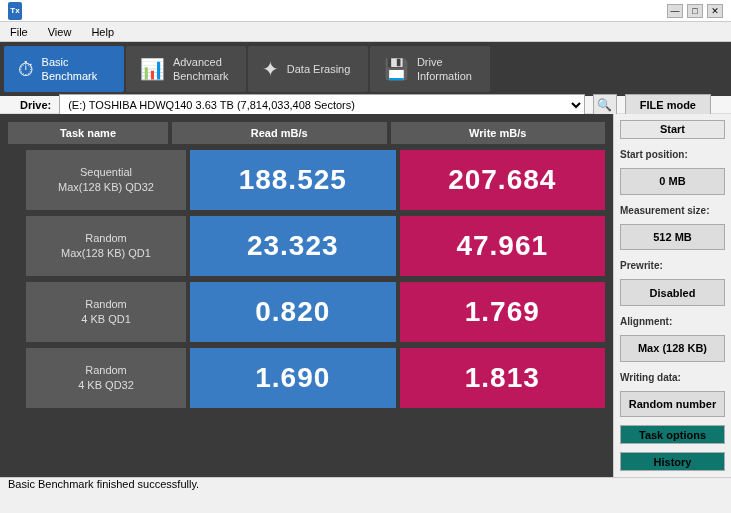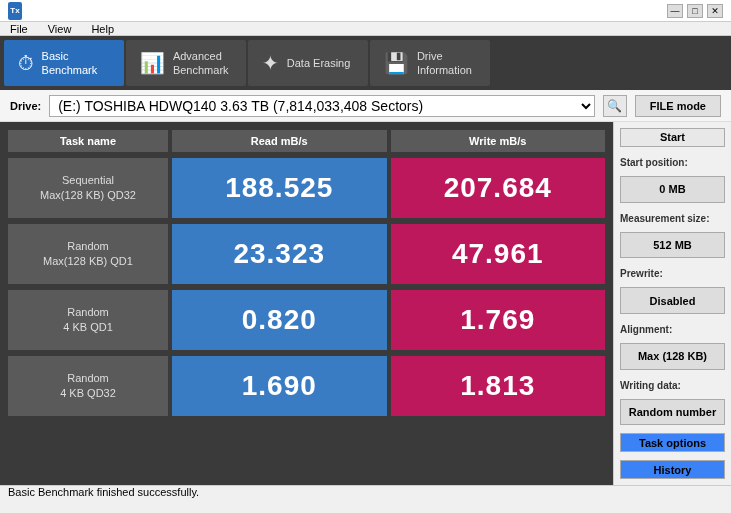--- a/index.html
+++ b/index.html
@@ -52,21 +52,21 @@
       font-size: 9px;
       display: flex;
       align-items: center;
       justify-content: center;
       cursor: pointer;
     }
 
     
     .menu-bar {
       background: #f0f0f0;
-      height: 14px;
+      height: 20px;
       display: flex;
       align-items: center;
       padding: 0 4px;
       border-bottom: 1px solid #ccc;
       gap: 8px;
     }
     .menu-item {
       padding: 2px 6px;
       font-size: 11px;
       cursor: pointer;
@@ -104,35 +104,35 @@
     }
     .toolbar-btn-text {
       font-size: 11px;
       text-align: left;
       line-height: 1.3;
     }
 
     
     .drive-row {
       background: #f5f5f5;
-      height: 32px;
-      display: flex;
-      align-items: center;
-      padding: 0 10px;
+      height: 18px;
+      display: flex;
+      align-items: center;
+      padding: 0 20px;
       gap: 8px;
       border-bottom: 1px solid #ddd;
     }
     .drive-label {
       font-size: 11px;
       font-weight: bold;
     }
     .drive-select {
       flex: 1;
       height: 22px;
-      font-size: 14px;
+      font-size: 11px;
       border: 1px solid #aaa;
       padding: 0 4px;
       background: white;
     }
     .drive-refresh-btn {
       width: 24px;
       height: 22px;
       background: #e8e8e8;
       border: 1px solid #aaa;
       cursor: pointer;
@@ -193,20 +193,21 @@
       flex: 0 0 160px;
       background: #5a5a5a;
       color: #ddd;
       display: flex;
       align-items: center;
       justify-content: center;
       text-align: center;
       font-size: 11px;
       line-height: 1.4;
       padding: 4px;
+      margin-left: 18px;
     }
     .bench-val-read {
       flex: 1;
       background: #3a7cc4;
       color: white;
       display: flex;
       align-items: center;
       justify-content: center;
       font-size: 28px;
       font-weight: bold;
@@ -230,21 +231,21 @@
       background: #f0f0f0;
       border-left: 1px solid #ccc;
       display: flex;
       flex-direction: column;
       padding: 6px;
       gap: 8px;
     }
     .right-btn {
       width: 100%;
       height: 24px;
-      background: #3b82f6;
+      background: #0f766e;
       border: 1px solid #aaa;
       font-size: 11px;
       cursor: pointer;
       font-weight: bold;
     }
     .right-btn.start-btn {
       background: #e8e8e8;
     }
     .right-label {
       font-size: 10px;

